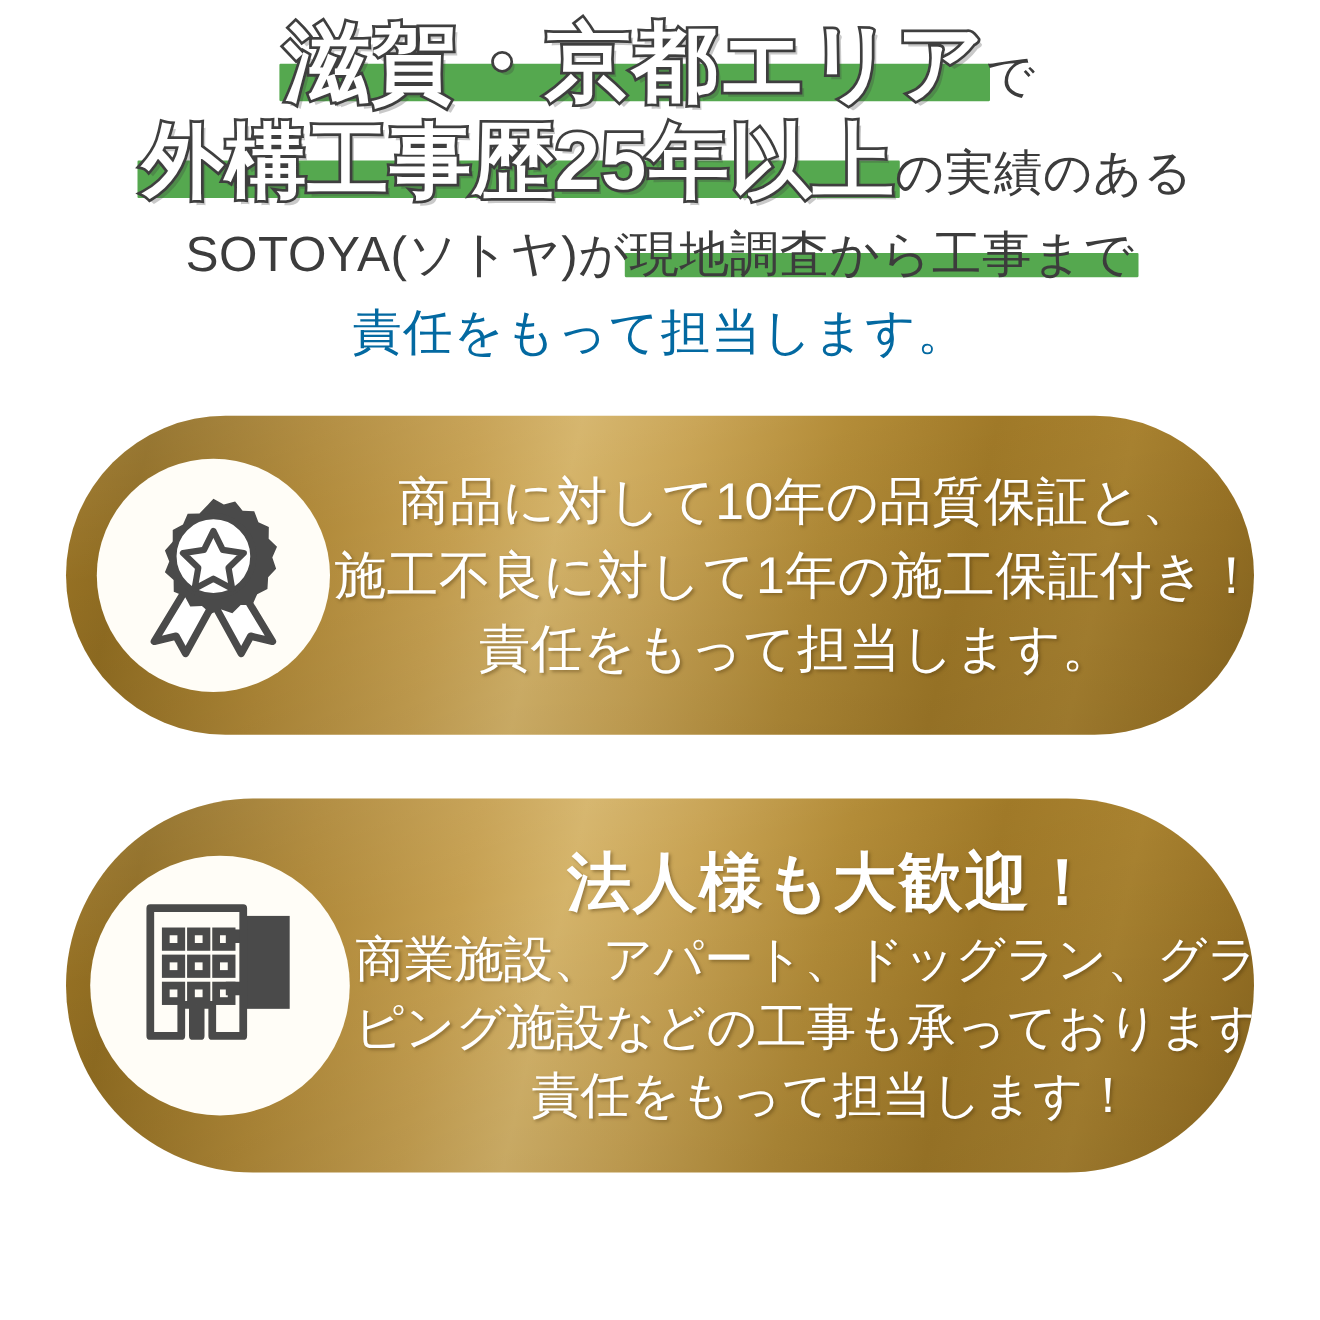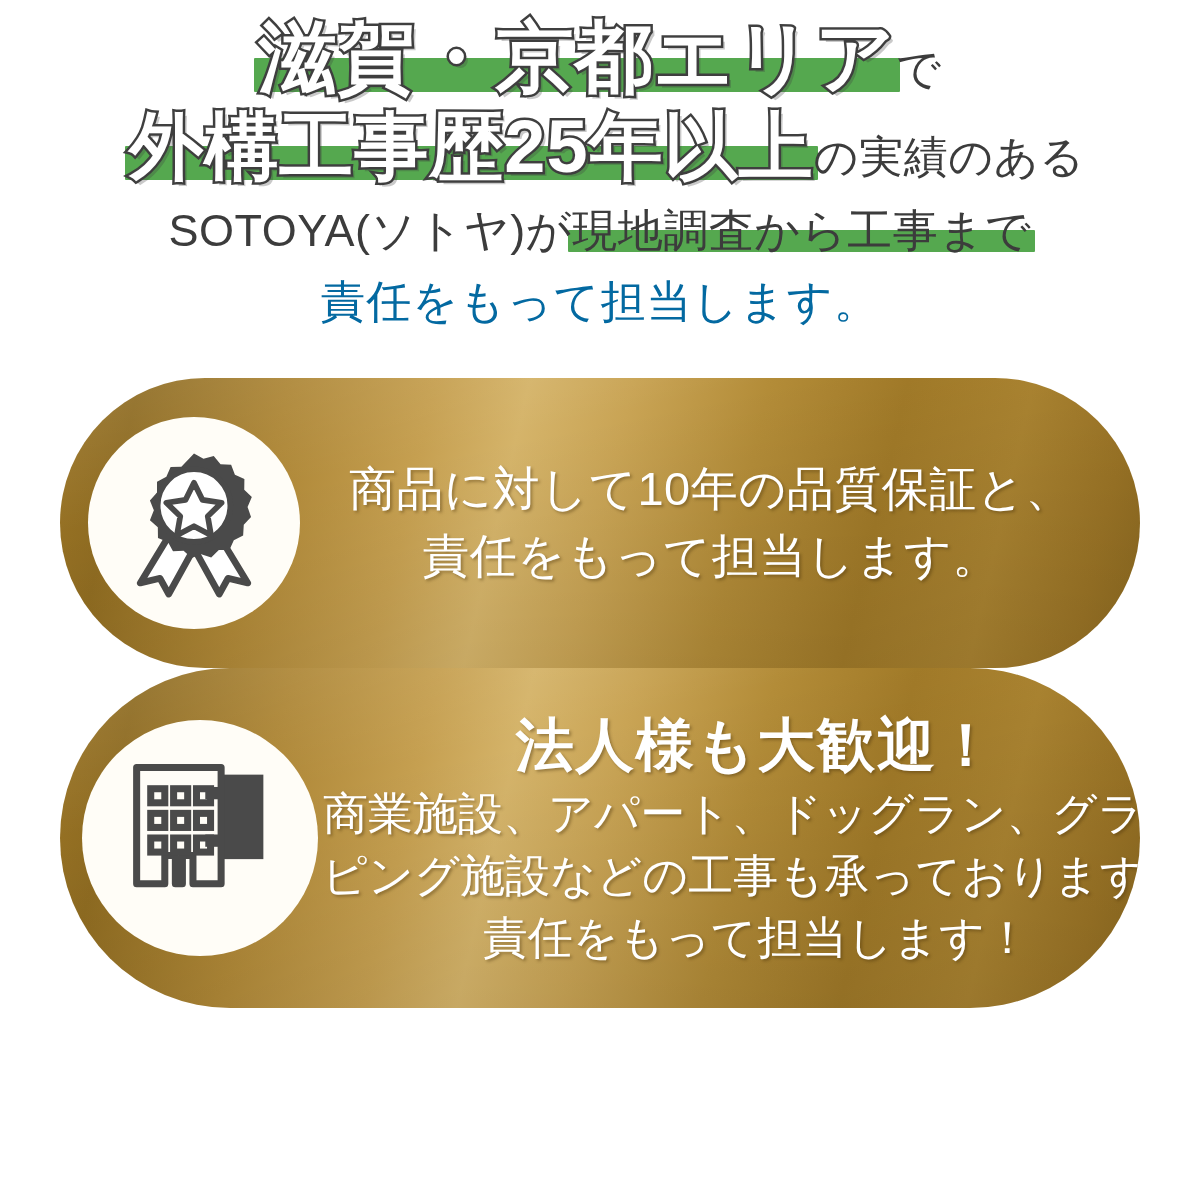--- a/index.html
+++ b/index.html
@@ -103,20 +103,21 @@
     height: 22px;
     bottom: 1px;
   }
   .hl-green > span { position: relative; z-index: 1; }
 
   
   .cards {
     margin-top: 54px;
     display: flex;
     flex-direction: column;
+    gap: 58px;
     align-items: center;
   }
 
   .card {
     position: relative;
     width: 1080px;
     box-sizing: border-box;
     display: flex;
     align-items: center;
     background:
@@ -262,20 +263,21 @@
           <circle cx="50" cy="39" r="23" fill="#ffffff"></circle>
           <circle cx="50" cy="39" r="23" fill="none" stroke="#4a4a4a" stroke-width="3.6"></circle>
 
           <path d="M50 24.5 L55.4 35.4 L67.5 37.2 L58.7 45.7 L60.8 57.7
                    L50 52.0 L39.2 57.7 L41.3 45.7 L32.5 37.2 L44.6 35.4 Z" fill="#ffffff" stroke="#4a4a4a" stroke-width="3.6" stroke-linejoin="round"></path>
         </svg>
       </div>
 
       <div class="card-text">
         <span class="card-line">商品に対して10年の品質保証と、</span>
+        <span class="card-line">施工不良に対して1年の施工保証付き！</span>
         <span class="card-line">責任をもって担当します。</span>
       </div>
 
     </div>
 
     <div class="card card-2">
 
       <div class="icon-wrap">
         <svg width="176" height="176" viewBox="0 0 100 100">
 

